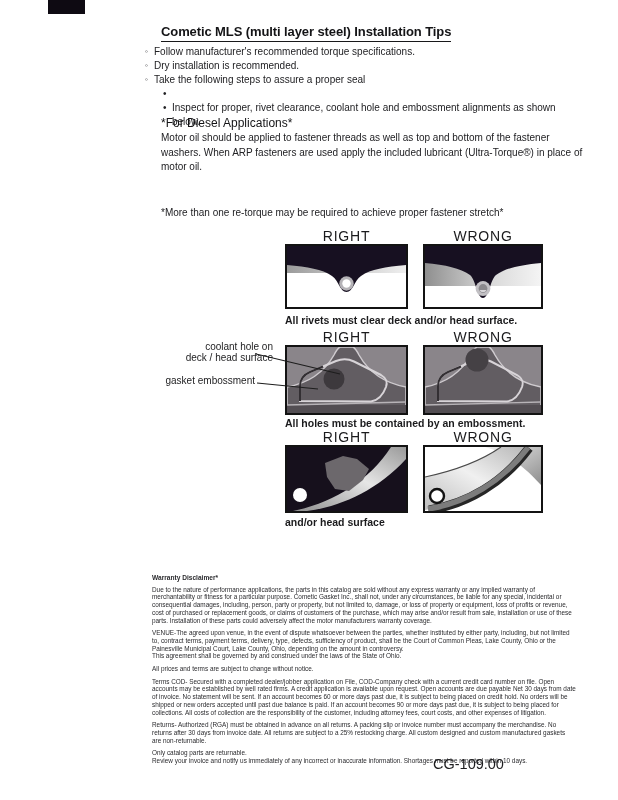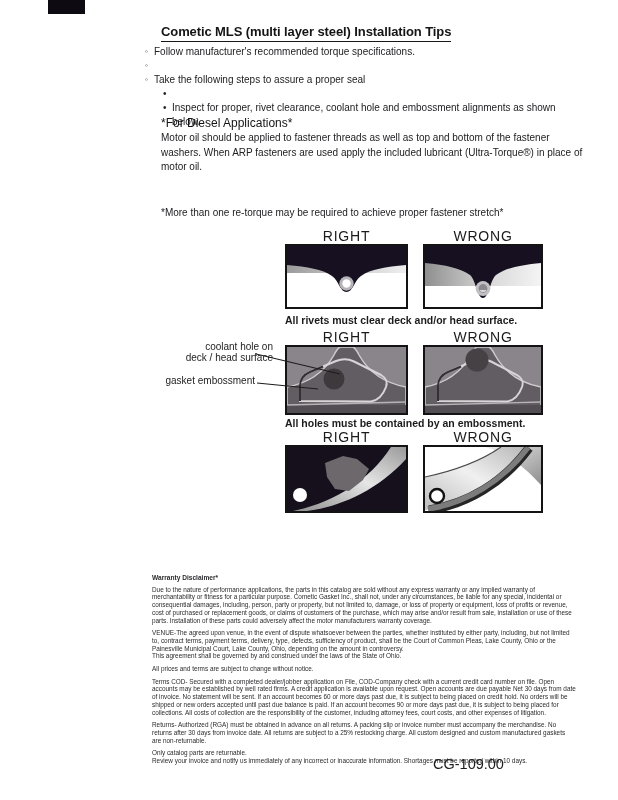--- a/index.html
+++ b/index.html
@@ -37,20 +37,21 @@
 
   <div class="title">Cometic MLS (multi layer steel) Installation Tips</div>
 
   <div class="bullets">
     <div class="b-row">
       <span class="marker">◦</span>
       <span>Follow manufacturer's recommended torque specifications.</span>
     </div>
     <div class="b-row">
       <span class="marker">◦</span>
+      <span>Dry installation is recommended.</span>
     </div>
     <div class="b-row">
       <span class="marker">◦</span>
       <span>Take the following steps to assure a proper seal</span>
     </div>
     <div class="b-row sub">
       <span class="marker">•</span>
     </div>
     <div class="b-row sub">
       <span class="marker">•</span>
@@ -186,20 +187,21 @@
           <path d="M0,30 C28,24 56,14 76,0 H106 C80,36 42,57 0,63 Z" fill="url(#f3wb)"></path>
           <path d="M0,30 C28,24 56,14 76,0" stroke="#4a4a4a" stroke-width="1.2" fill="none"></path>
           <path d="M104,1 C78,36 42,57 4,63" stroke="#262626" stroke-width="9" fill="none"></path>
           <path d="M103,0.5 C77,35 41,56 3,62" stroke="#7c7c7c" stroke-width="5.5" fill="none"></path>
           <circle cx="12" cy="49" r="7" fill="#ffffff" stroke="#121212" stroke-width="2.4"></circle>
         </svg>
       </div>
     </div>
   </div>
   <div class="figcaption" style="top:516px;">
+    <div>and/or head surface</div>
   </div>
 
   <div class="warranty">
     <p class="w-h">Warranty Disclaimer*</p>
     <p>Due to the nature of performance applications, the parts in this catalog are sold without any express warranty or any implied warranty of merchantability or fitness for a particular purpose.  Cometic Gasket Inc., shall not, under any circumstances, be liable for any special, incidental or consequential damages, including, person, party or property, but not limited to, damage, or loss of property or equipment, loss of profits or revenue, cost of purchased or replacement goods, or claims of customers of the purchase, which may arise and/or result from sale, installation or use of these parts.  Installation of these parts could adversely affect the motor manufacturers warranty coverage.</p>
     <p><span>VENUE-The agreed upon venue, in the event of dispute whatsoever between the parties, whether instituted by either party, including, but not limited to, contract terms, payment terms, delivery, type, defects, sufficiency of product, shall be the Court of Common Pleas, Lake County, Ohio or the Painesville Municipal Court, Lake County, Ohio, depending on the amount in controversy.</span><br>
        <span>This agreement shall be governed by and construed under the laws of the State of Ohio.</span></p>
     <p>All prices and terms are subject to change without notice.</p>
     <p>Terms COD- Secured with a completed dealer/jobber application on File, COD-Company check with a current credit card number on file.  Open accounts may be established by well rated firms.  A credit application is available upon request.  Open accounts are due payable Net 30 days from date of invoice.  No statement will be sent.  If an account becomes 60 or more days past due, it is subject to being placed on credit hold.  No orders will be shipped or new orders accepted until past due balance is paid.  If an account becomes 90 or more days past due, it is subject to being placed for collections.  All costs of collection are the responsibility of the customer, including attorney fees, court costs, and other expenses of litigation.</p>
     <p>Returns- Authorized (RGA) must be obtained in advance on all returns.  A packing slip or invoice number must accompany the merchandise.  No returns after 30 days from invoice date.  All returns are subject to a 25% restocking charge.  All custom designed and custom manufactured gaskets are non-returnable.</p>

